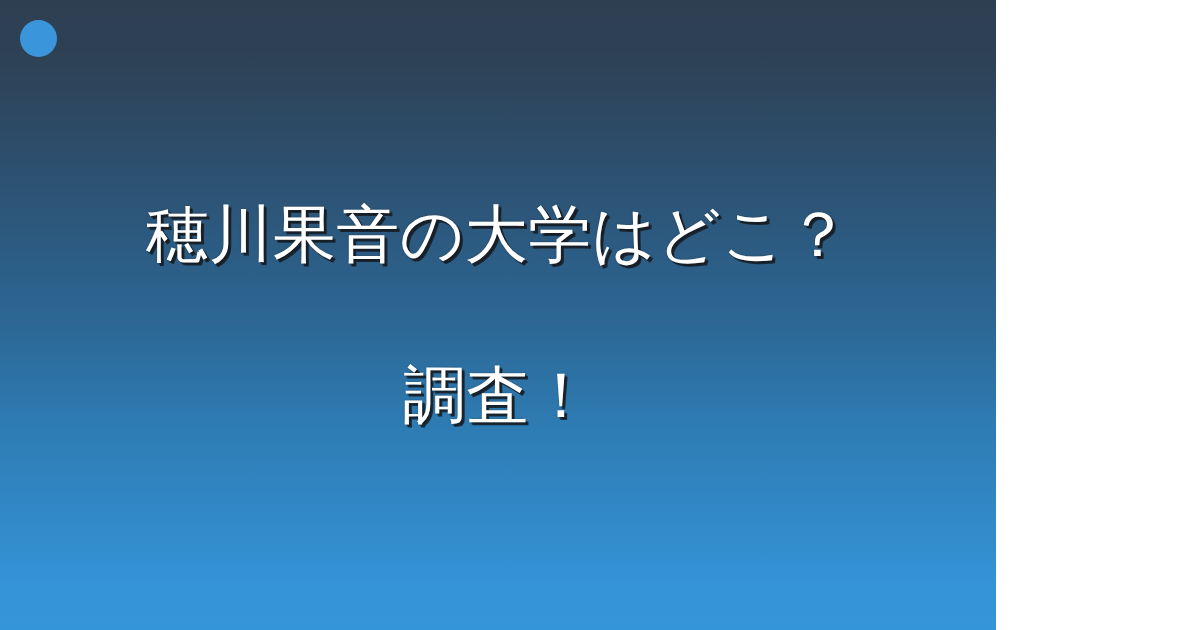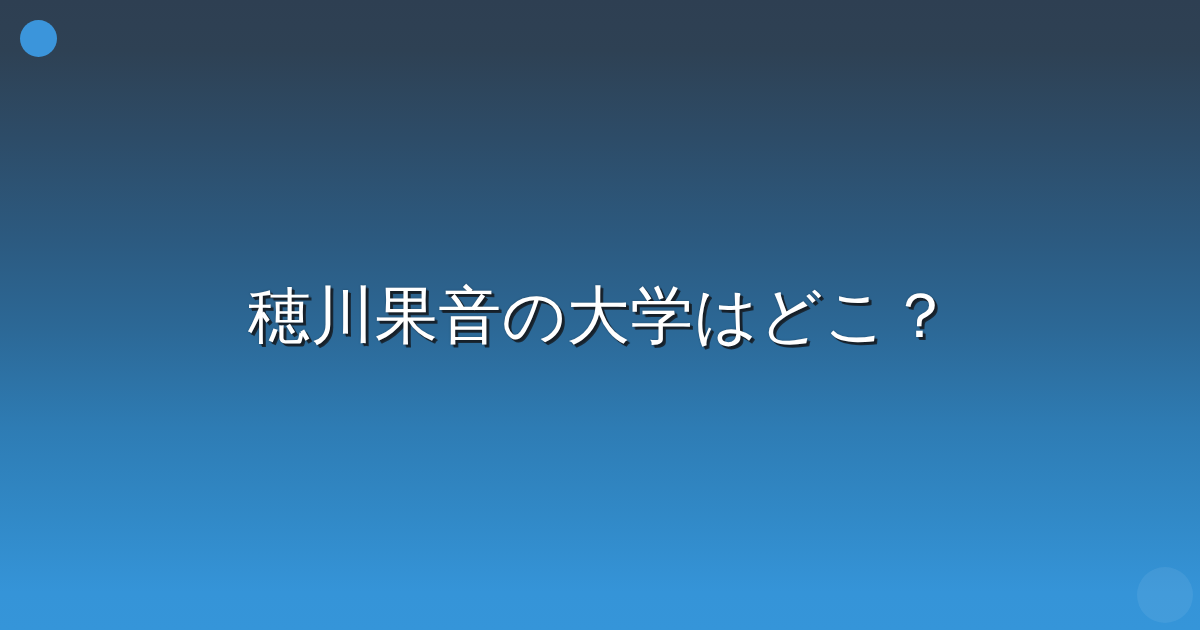--- a/index.html
+++ b/index.html
@@ -4,21 +4,21 @@
 <title>OGP Title Card</title>
 <style>
   html, body {
     margin: 0;
     padding: 0;
     background: #ffffff;
   }
 
   .og-card {
     position: relative;
-    width: 1200px;
+    width: 996px;
     height: 630px;
     overflow: hidden;
     box-sizing: border-box;
     font-family: "Liberation Sans", "DejaVu Sans", sans-serif;
     
     background-image: linear-gradient(
       to bottom,
       #2e3f52 0%,
       #2e4154 8%,
       #2d4c68 22%,
@@ -94,16 +94,17 @@
 
 <div class="og-card">
 
   <div class="deco-circle deco-circle--top-left"></div>
 
   <div class="deco-circle deco-circle--bottom-right"></div>
 
   <div class="title-block">
     <h1 class="title">
       <span class="title-line">穂川果音の大学はどこ？</span>
+      <span class="title-line">調査！</span>
     </h1>
   </div>
 
 </div>
 
 </body></html>

